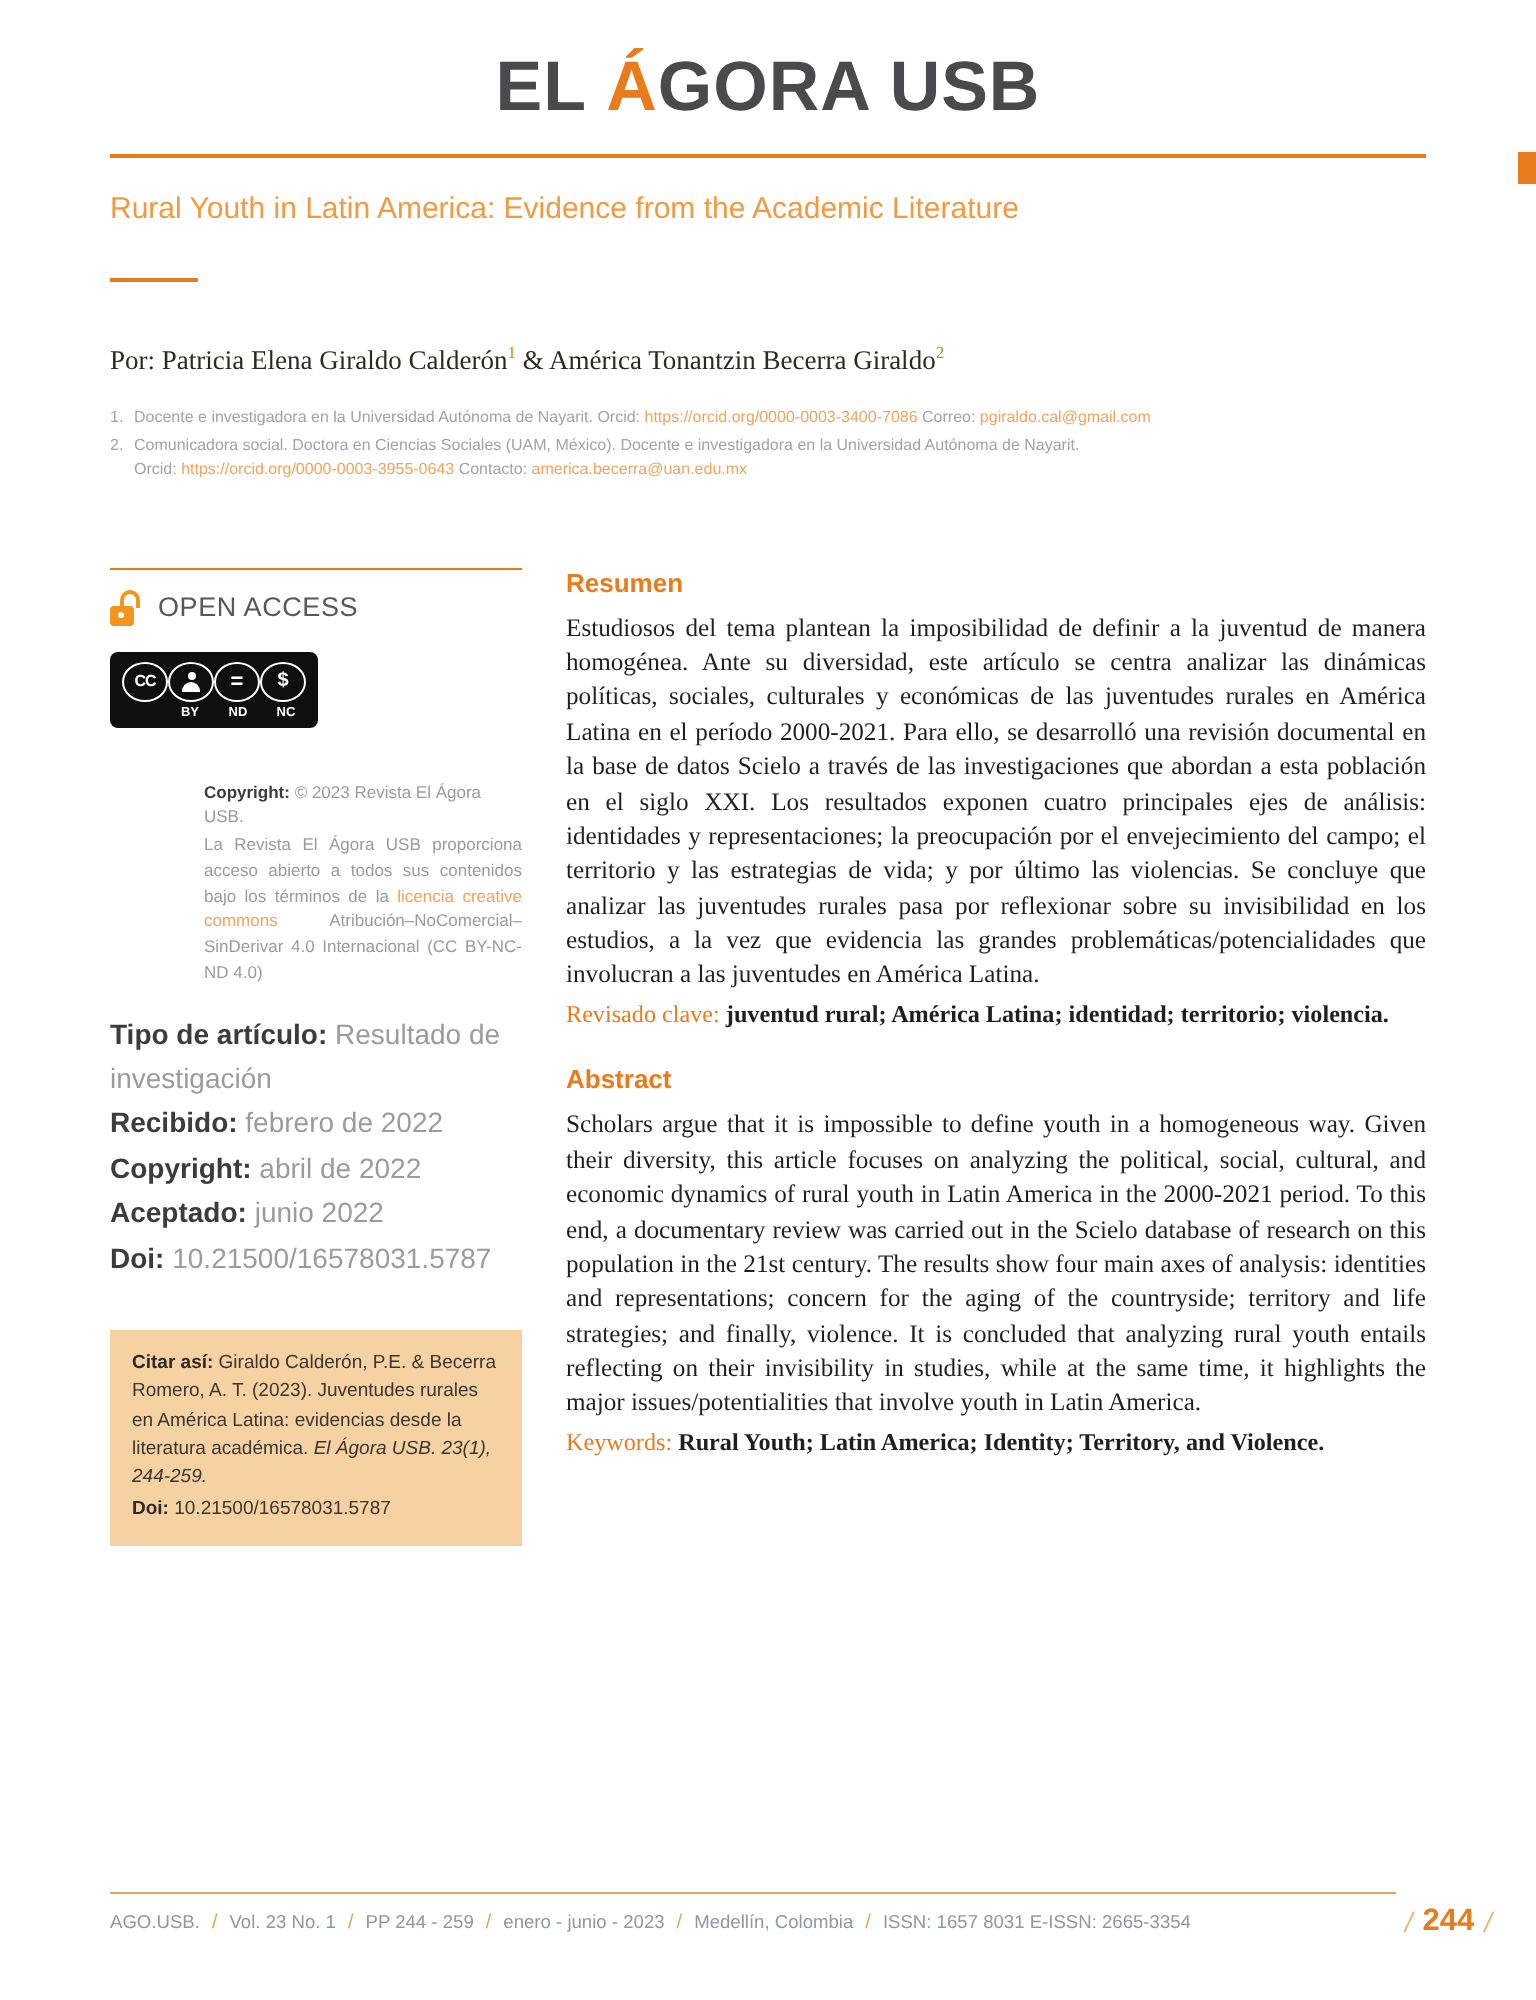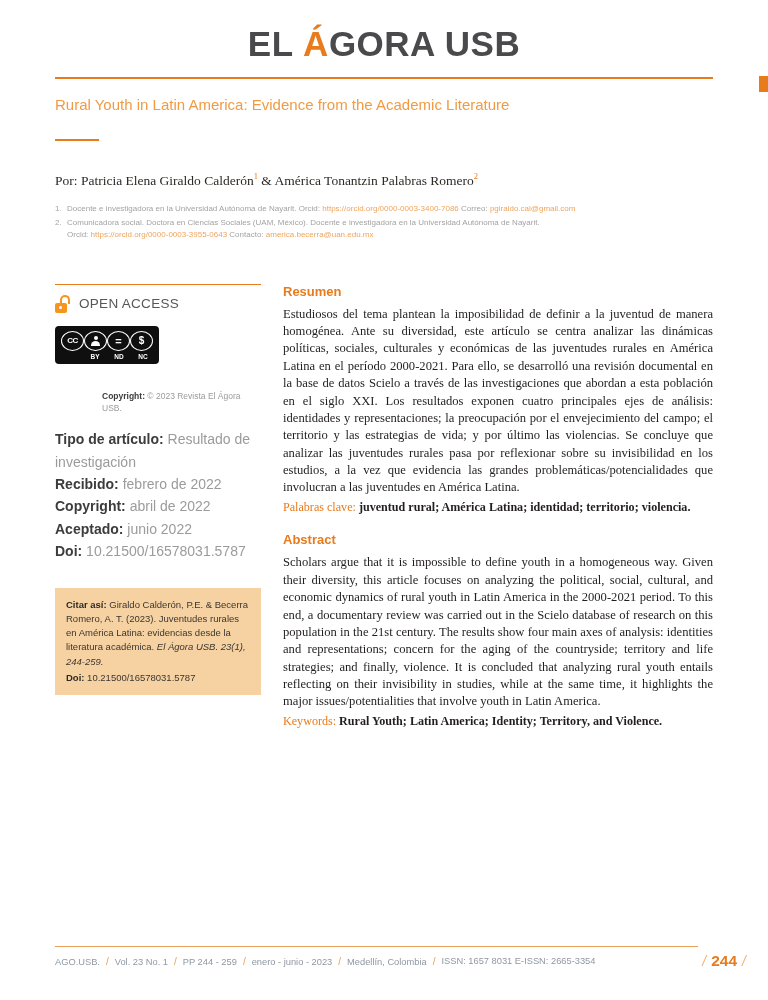--- a/index.html
+++ b/index.html
@@ -89,21 +89,21 @@
     <div class="logo"><span>EL </span><span class="accent">Á</span><span>GORA USB</span></div>
     <div class="header-rule"></div>
   </header>
   <div class="corner-square"></div>
 
   <section class="title-block">
     <h2 class="title-en">Rural Youth in Latin America: Evidence from the Academic Literature</h2>
   </section>
   <div class="title-rule"></div>
 
-  <p class="authors"><span>Por: </span><span>Patricia Elena Giraldo Calderón</span><sup>1</sup><span> &amp; </span><span>América Tonantzin Palabras Romero</span><sup>2</sup></p>
+  <p class="authors"><span>Por: </span><span>Patricia Elena Giraldo Calderón</span><sup>1</sup><span> &amp; </span><span>América Tonantzin Becerra Giraldo</span><sup>2</sup></p>
 
   <div class="footnotes">
     <div class="fn">
       <span class="fn-num">1.</span>
       <span class="fn-text"><span>Docente e investigadora en la Universidad Autónoma de Nayarit. Orcid: </span><a class="link">https://orcid.org/0000-0003-3400-7086</a><span> Correo: </span><a class="link">pgiraldo.cal@gmail.com</a></span>
     </div>
     <div class="fn">
       <span class="fn-num">2.</span>
       <span class="fn-text"><span>Comunicadora social. Doctora en Ciencias Sociales (UAM, México). Docente e investigadora en la Universidad Autónoma de Nayarit.</span><br><span>Orcid: </span><a class="link">https://orcid.org/0000-0003-3955-0643</a><span> Contacto: </span><a class="link">america.becerra@uan.edu.mx</a></span>
     </div>
@@ -142,41 +142,42 @@
         </div>
         <div class="cc-labels">
           <span class="cc-label">BY</span>
           <span class="cc-label">ND</span>
           <span class="cc-label">NC</span>
         </div>
       </div>
 
       <div class="copyright">
         <p><strong>Copyright:</strong><span> © 2023 Revista El Ágora USB.</span></p>
+        <p class="just"><span>La Revista El Ágora USB proporciona acceso abierto a todos sus contenidos bajo los términos de la </span><a class="link">licencia creative commons</a><span> Atribución–NoComercial–SinDerivar 4.0 Internacional (CC BY-NC-ND 4.0)</span></p>
       </div>
 
       <div class="meta">
         <p><strong>Tipo de artículo:</strong><span> Resultado de investigación</span></p>
         <p><strong>Recibido:</strong><span> febrero de 2022</span></p>
         <p><strong>Copyright:</strong><span> abril de 2022</span></p>
         <p><strong>Aceptado:</strong><span> junio 2022</span></p>
         <p><strong>Doi:</strong><span> 10.21500/16578031.5787</span></p>
       </div>
 
       <div class="citation-box">
         <p><strong>Citar así:</strong><span> Giraldo Calderón, P.E. &amp; Becerra Romero, A. T. (2023). Juventudes rurales en América Latina: evidencias desde la literatura académica. </span><em>El Ágora USB.</em><em> 23(1), 244-259.</em></p>
         <p class="cite-doi"><strong>Doi:</strong><span> 10.21500/16578031.5787</span></p>
       </div>
     </aside>
 
     <main class="main">
       <section>
         <h3 class="sec-heading">Resumen</h3>
         <p class="body-text" lang="es">Estudiosos del tema plantean la imposibilidad de definir a la juventud de manera homogénea. Ante su diversidad, este artículo se centra analizar las dinámicas políticas, sociales, culturales y económicas de las juventudes rurales en América Latina en el período 2000-2021. Para ello, se desarrolló una revisión documental en la base de datos Scielo a través de las investigaciones que abordan a esta población en el siglo XXI. Los resultados exponen cuatro principales ejes de análisis: identidades y representaciones; la preocupación por el envejecimiento del campo; el territorio y las estrategias de vida; y por último las violencias. Se concluye que analizar las juventudes rurales pasa por reflexionar sobre su invisibilidad en los estudios, a la vez que evidencia las grandes problemáticas/potencialidades que involucran a las juventudes en América Latina.</p>
-        <p class="keywords"><span class="kw-label">Palabras clave:</span><span class="kw-text"> juventud rural; América Latina; identidad; territorio; violencia.</span></p>
+        <p class="keywords"><span class="kw-label">Revisado clave:</span><span class="kw-text"> juventud rural; América Latina; identidad; territorio; violencia.</span></p>
       </section>
 
       <section class="abstract-section">
         <h3 class="sec-heading">Abstract</h3>
         <p class="body-text" lang="en">Scholars argue that it is impossible to define youth in a homogeneous way. Given their diversity, this article focuses on analyzing the political, social, cultural, and economic dynamics of rural youth in Latin America in the 2000-2021 period. To this end, a documentary review was carried out in the Scielo database of research on this population in the 21st century. The results show four main axes of analysis: identities and representations; concern for the aging of the countryside; territory and life strategies; and finally, violence. It is concluded that analyzing rural youth entails reflecting on their invisibility in studies, while at the same time, it highlights the major issues/potentialities that involve youth in Latin America.</p>
         <p class="keywords"><span class="kw-label">Keywords:</span><span class="kw-text"> Rural Youth; Latin America; Identity; Territory, and Violence.</span></p>
       </section>
     </main>
   </div>
 

